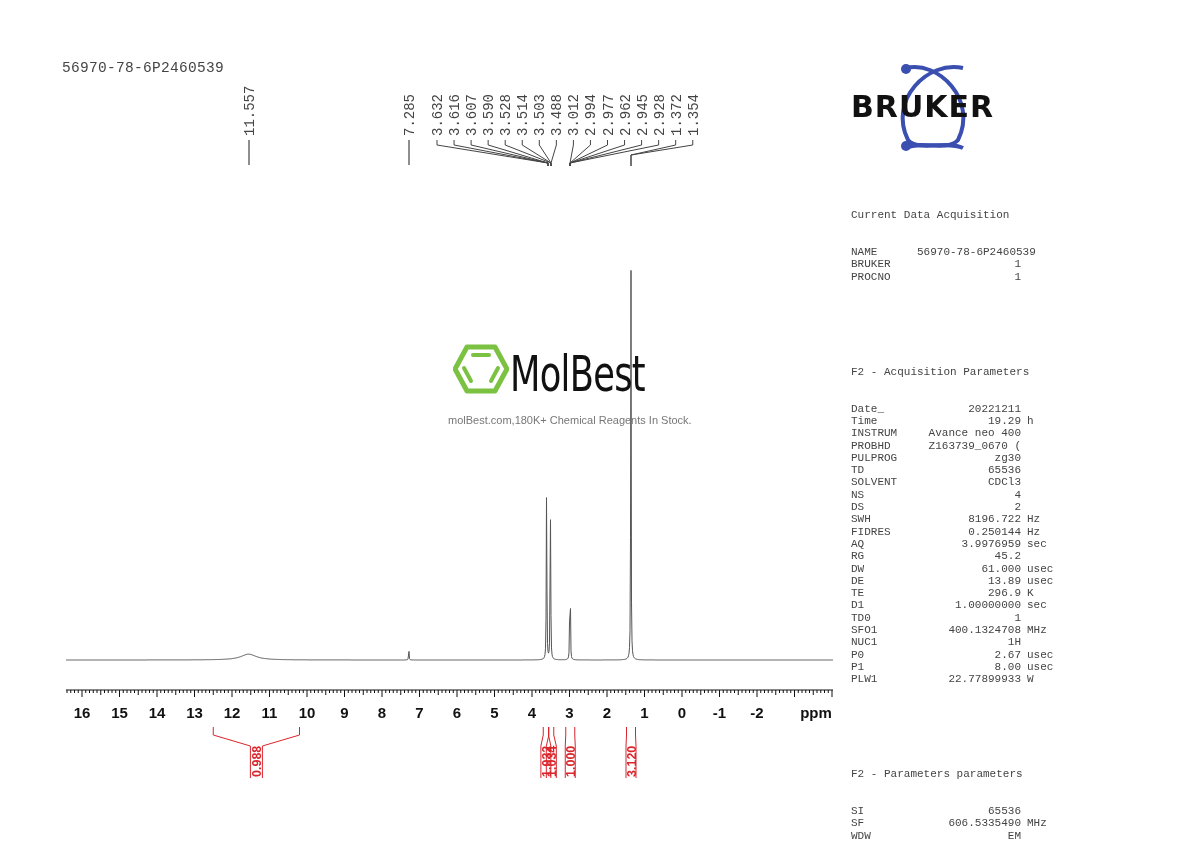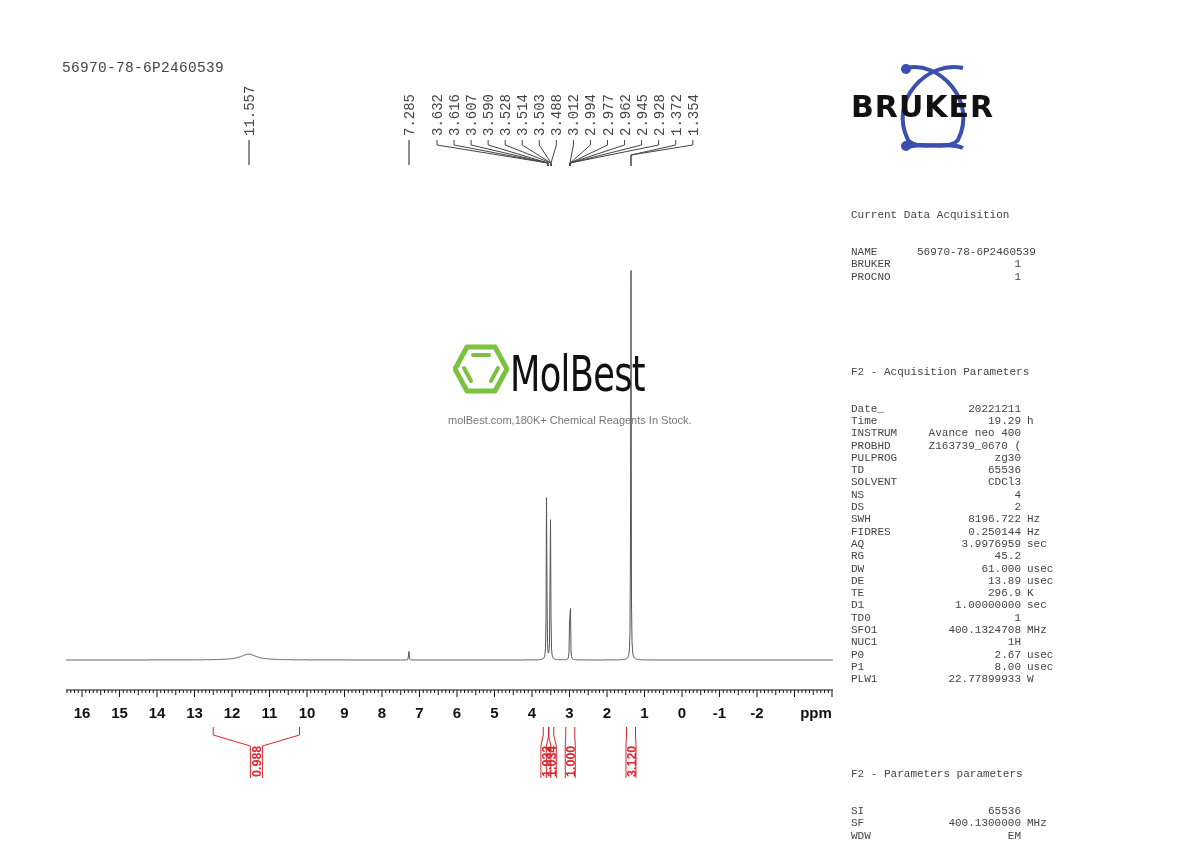--- a/index.html
+++ b/index.html
@@ -328,15 +328,15 @@
   <div class="group">
     <div>Current Data Acquisition</div>
     <div id="rows-current"><div class="row"><span class="k">NAME</span><span class="v">56970-78-6P2460539</span><span class="u"></span></div><div class="row"><span class="k">BRUKER</span><span class="v">1</span><span class="u"></span></div><div class="row"><span class="k">PROCNO</span><span class="v">1</span><span class="u"></span></div></div>
   </div>
   <div class="group">
     <div>F2 - Acquisition Parameters</div>
     <div id="rows-acquisition"><div class="row"><span class="k">Date_</span><span class="v">20221211</span><span class="u"></span></div><div class="row"><span class="k">Time</span><span class="v">19.29</span><span class="u">h</span></div><div class="row"><span class="k">INSTRUM</span><span class="v">Avance neo 400</span><span class="u"></span></div><div class="row"><span class="k">PROBHD</span><span class="v">Z163739_0670 (</span><span class="u"></span></div><div class="row"><span class="k">PULPROG</span><span class="v">zg30</span><span class="u"></span></div><div class="row"><span class="k">TD</span><span class="v">65536</span><span class="u"></span></div><div class="row"><span class="k">SOLVENT</span><span class="v">CDCl3</span><span class="u"></span></div><div class="row"><span class="k">NS</span><span class="v">4</span><span class="u"></span></div><div class="row"><span class="k">DS</span><span class="v">2</span><span class="u"></span></div><div class="row"><span class="k">SWH</span><span class="v">8196.722</span><span class="u">Hz</span></div><div class="row"><span class="k">FIDRES</span><span class="v">0.250144</span><span class="u">Hz</span></div><div class="row"><span class="k">AQ</span><span class="v">3.9976959</span><span class="u">sec</span></div><div class="row"><span class="k">RG</span><span class="v">45.2</span><span class="u"></span></div><div class="row"><span class="k">DW</span><span class="v">61.000</span><span class="u">usec</span></div><div class="row"><span class="k">DE</span><span class="v">13.89</span><span class="u">usec</span></div><div class="row"><span class="k">TE</span><span class="v">296.9</span><span class="u">K</span></div><div class="row"><span class="k">D1</span><span class="v">1.00000000</span><span class="u">sec</span></div><div class="row"><span class="k">TD0</span><span class="v">1</span><span class="u"></span></div><div class="row"><span class="k">SFO1</span><span class="v">400.1324708</span><span class="u">MHz</span></div><div class="row"><span class="k">NUC1</span><span class="v">1H</span><span class="u"></span></div><div class="row"><span class="k">P0</span><span class="v">2.67</span><span class="u">usec</span></div><div class="row"><span class="k">P1</span><span class="v">8.00</span><span class="u">usec</span></div><div class="row"><span class="k">PLW1</span><span class="v">22.77899933</span><span class="u">W</span></div></div>
   </div>
   <div class="group">
     <div>F2 - Parameters parameters</div>
-    <div id="rows-processing"><div class="row"><span class="k">SI</span><span class="v">65536</span><span class="u"></span></div><div class="row"><span class="k">SF</span><span class="v">400.1300000</span><span class="u">MHz</span></div><div class="row"><span class="k">WDW</span><span class="v">EM</span><span class="u"></span></div></div>
+    <div id="rows-processing"><div class="row"><span class="k">SI</span><span class="v">65536</span><span class="u"></span></div><div class="row"><span class="k">SF</span><span class="v">606.5335490</span><span class="u">MHz</span></div><div class="row"><span class="k">WDW</span><span class="v">EM</span><span class="u"></span></div></div>
   </div>
 </div>
 
 </body></html>

